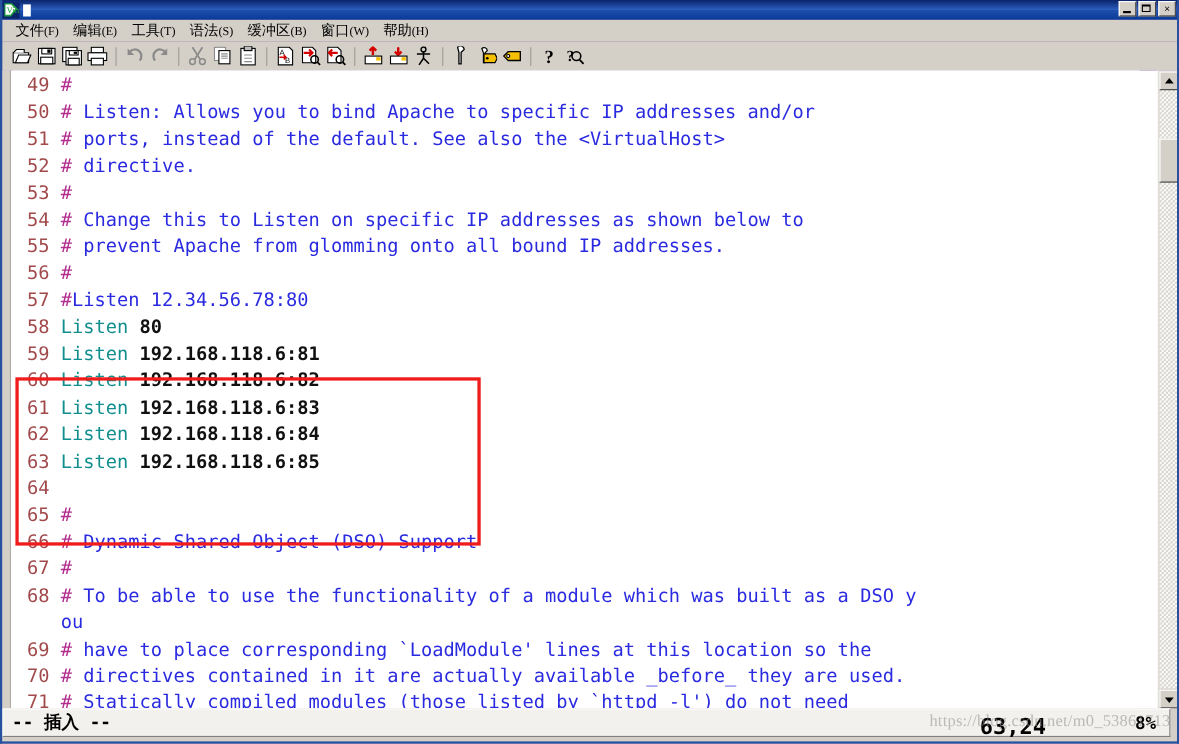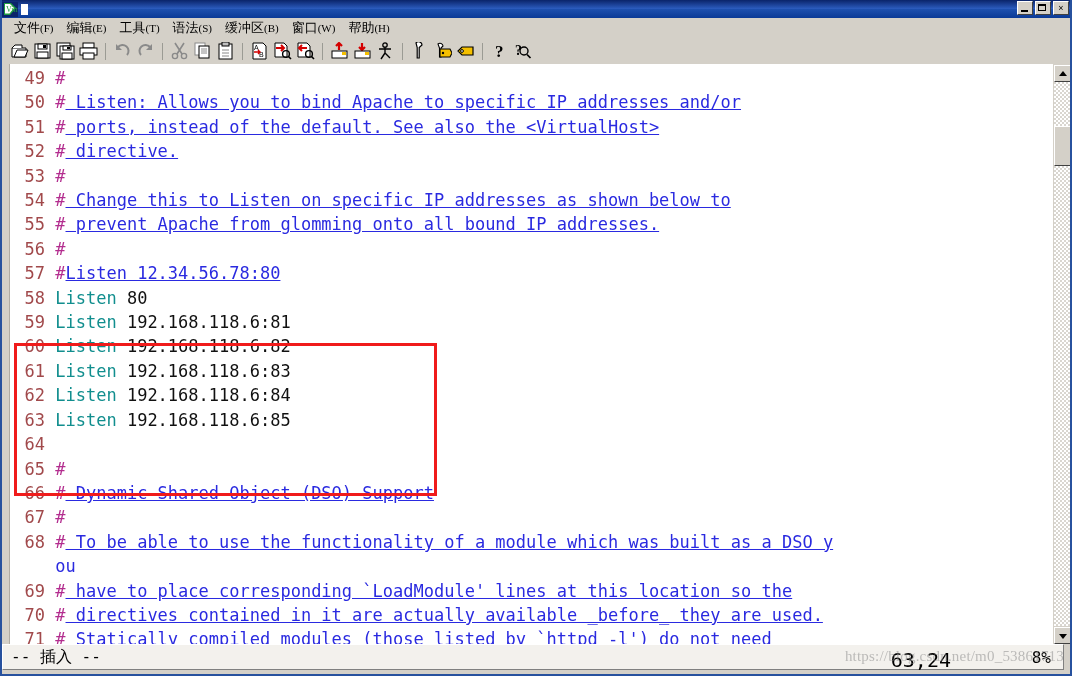--- a/index.html
+++ b/index.html
@@ -148,23 +148,23 @@
     padding-top: 2px;
   }
   .ln {
     color: #a1494b;
     display: inline-block;
     width: 34px;
     text-align: right;
     font-family: "DejaVu Sans Mono", monospace;
   }
   .hash   { color: #b32d8f; }
-  .cmt    { color: #2a2ae0; text-decoration: underline; }
+  .cmt    { color: #2a2ae0; }
   .kw     { color: #118e8e; text-align: center; }
-  .val    { color: #111111; }
+  .val    { color: #111111; font-weight: bold; }
   .cont   { color: #2a2ae0; }
 
   
   .annot-box {
     position: absolute;
     left: 12px; top: 279px;
     width: 423px; height: 153px;
     border: 3px solid #f01b1b;
     box-sizing: border-box;
     pointer-events: none;
@@ -224,20 +224,21 @@
     cursor: default;
   }
 
   
   .statusbar {
     position: absolute;
     left: 0; top: 644px;
     width: 1072px; height: 32px;
     background: #d4d0c8;
     box-sizing: border-box;
+    font-weight: bold;
   }
   .status-inner {
     position: absolute;
     left: 2px; top: 0px;
     width: 1062px; height: 26px;
     background: #f3f1ed;
     border-top: 1px solid #ffffff;
     border-left: 1px solid #ffffff;
     border-right: 1px solid #808080;
     border-bottom: 1px solid #808080;

